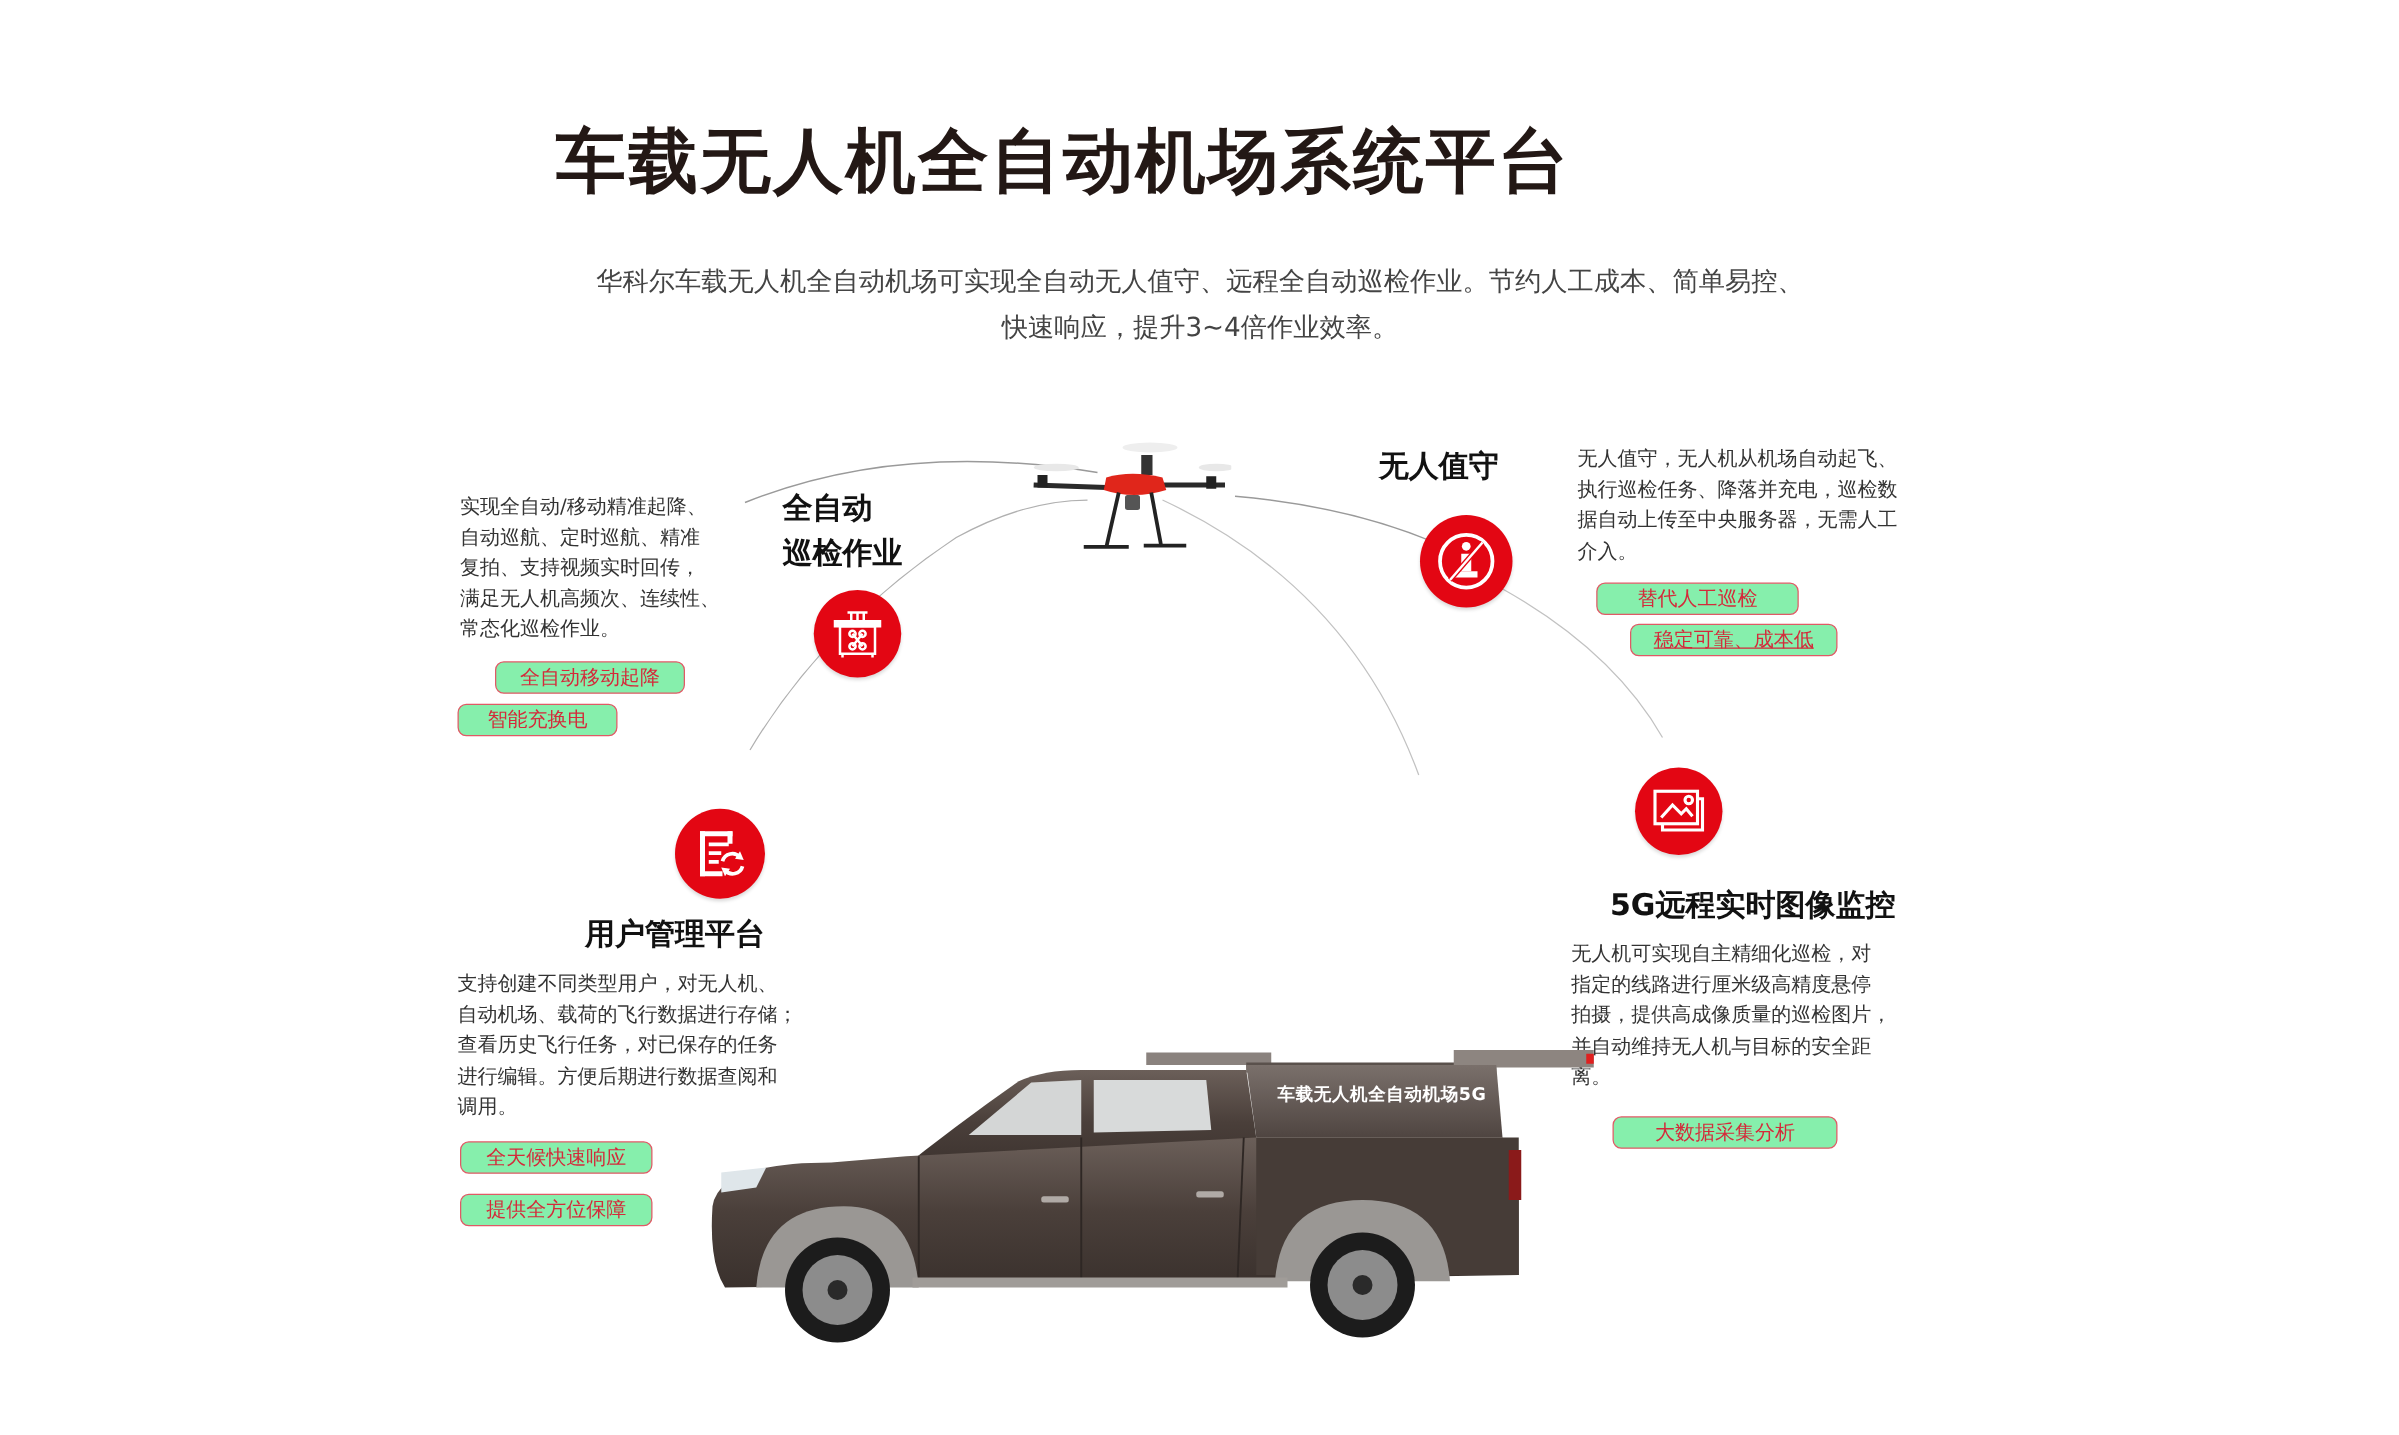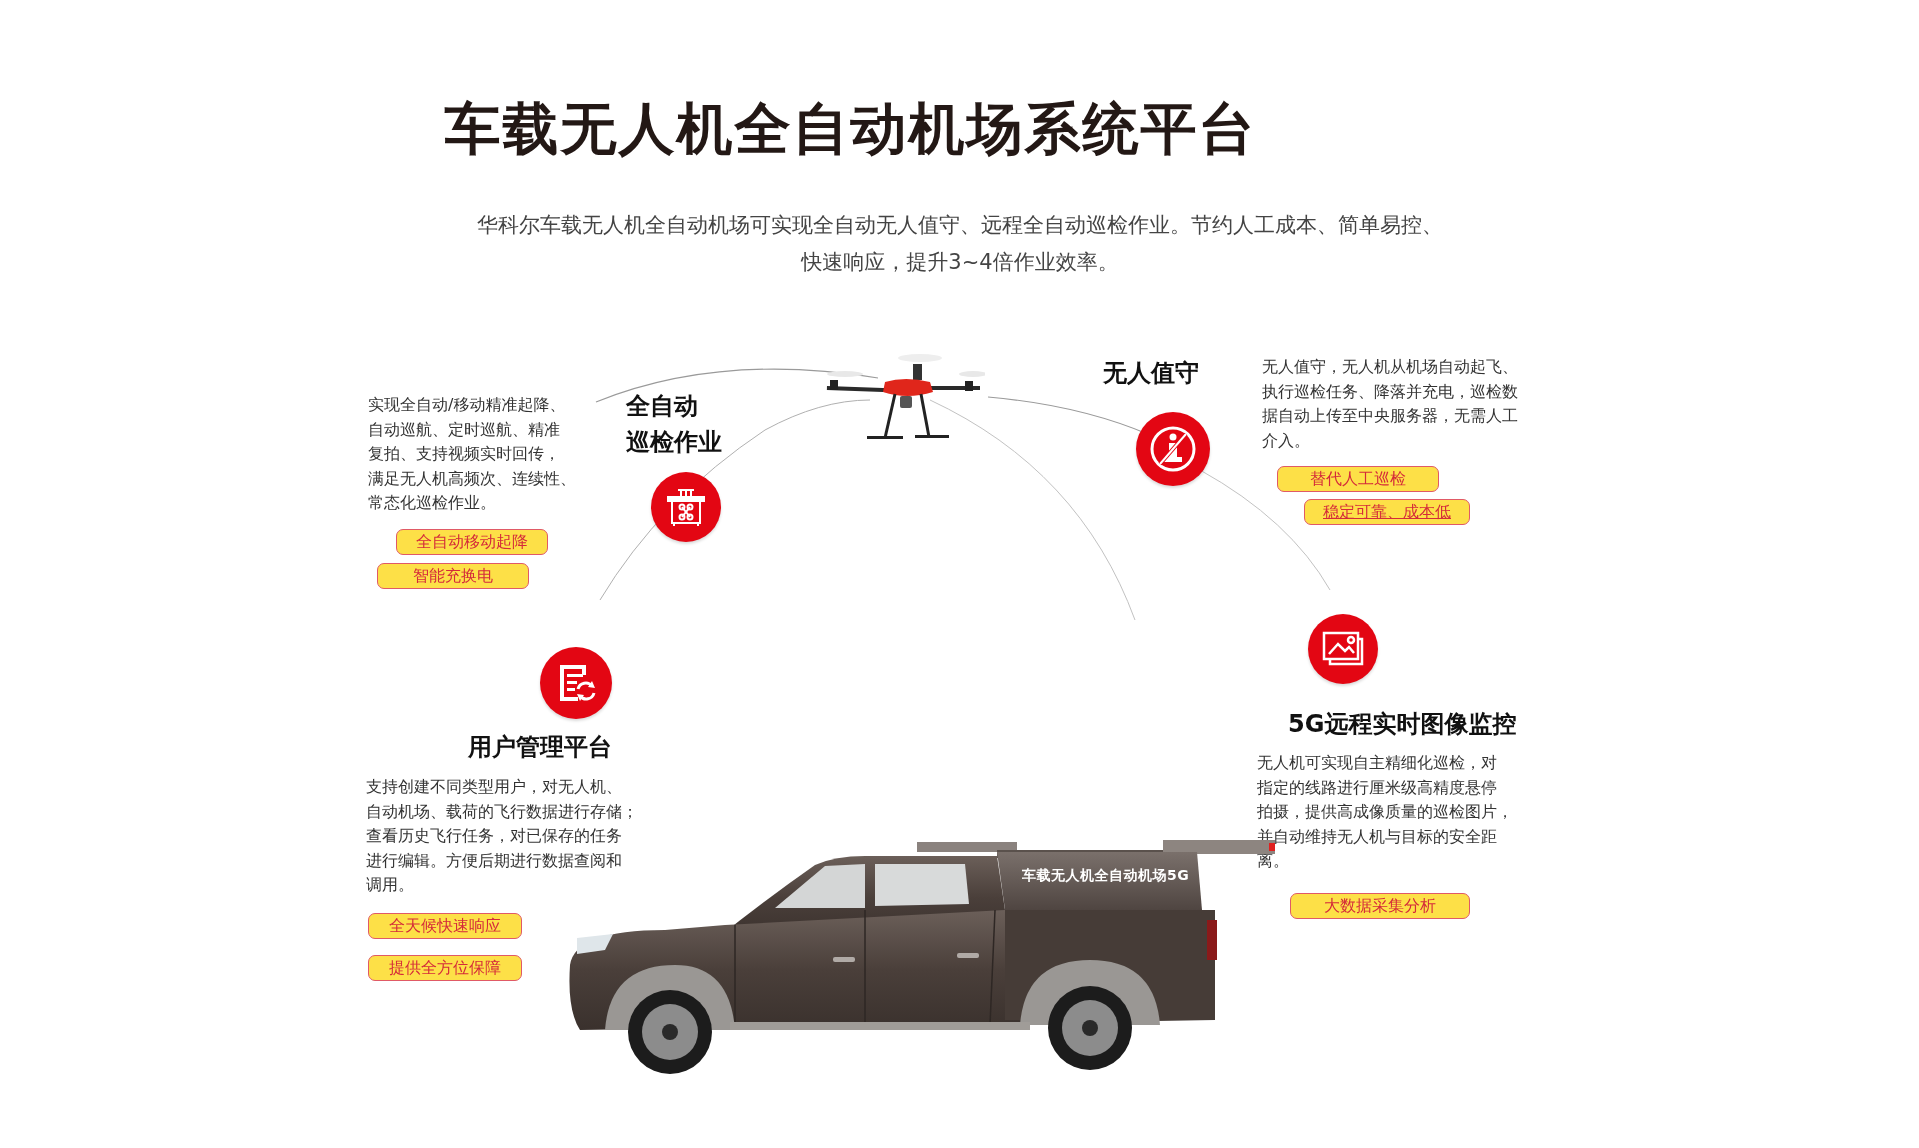--- a/index.html
+++ b/index.html
@@ -16,21 +16,21 @@
       text-align: center; font-size: 21px; line-height: 37px; color: #444;
     }
 
     .arcs { position: absolute; left: 0; top: 0; width: 1919px; height: 1148px; pointer-events: none; }
 
     .heading { position: absolute; font-weight: bold; color: #111; font-size: 24px; line-height: 36px; }
     .desc { position: absolute; font-size: 16px; line-height: 24.5px; color: #333; }
 
     .tag {
       position: absolute; height: 26px; border: 1.5px solid #e05a66; border-radius: 7px;
-      color: #d42a3a; font-size: 16px; line-height: 23px; text-align: center; background: #fde047;
+      color: #d42a3a; font-size: 16px; line-height: 23px; text-align: center; background: #86efac;
     }
 
     .badge {
       position: absolute; border-radius: 50%; background: #e30613;
       display: flex; align-items: center; justify-content: center;
       box-shadow: 0 2px 3px rgba(0,0,0,0.15);
     }
 
     .drone { position: absolute; left: 825px; top: 352px; width: 160px; height: 95px; }
     .truck { position: absolute; left: 565px; top: 830px; width: 715px; height: 245px; }
@@ -94,21 +94,21 @@
       <circle cx="17" cy="31" r="2.5"></circle>
         <circle cx="25" cy="31" r="2.5"></circle>
       <line x1="17" y1="21" x2="25" y2="31"></line>
         <line x1="25" y1="21" x2="17" y2="31"></line>
       <line x1="9" y1="37" x2="9" y2="40"></line>
         <line x1="33" y1="37" x2="33" y2="40"></line>
     </g>
   </svg>
 </div>
 <div class="tag" style="left:396px; top:529px; width:152px;">全自动移动起降</div>
-<div class="tag" style="left:377px; top:563px; width:152px;text-align:center;">智能充换电</div>
+<div class="tag" style="left:366px; top:563px; width:128px;text-align:center;">智能充换电</div>
 
 <div class="heading" style="left:1103px; top:355px;">无人值守</div>
 <div class="desc" style="left:1262px; top:355px;">
   <div>无人值守，无人机从机场自动起飞、</div>
   <div>执行巡检任务、降落并充电，巡检数</div>
   <div>据自动上传至中央服务器，无需人工</div>
   <div>介入。</div>
 </div>
 <div class="badge" style="left:1136px; top:412px; width:74px; height:74px;">
   <svg width="50" height="50" viewBox="0 0 50 50">

